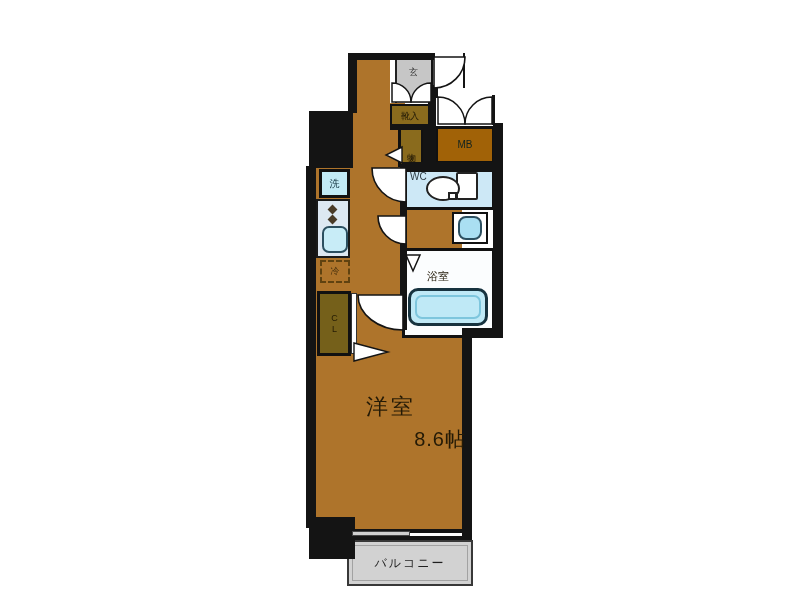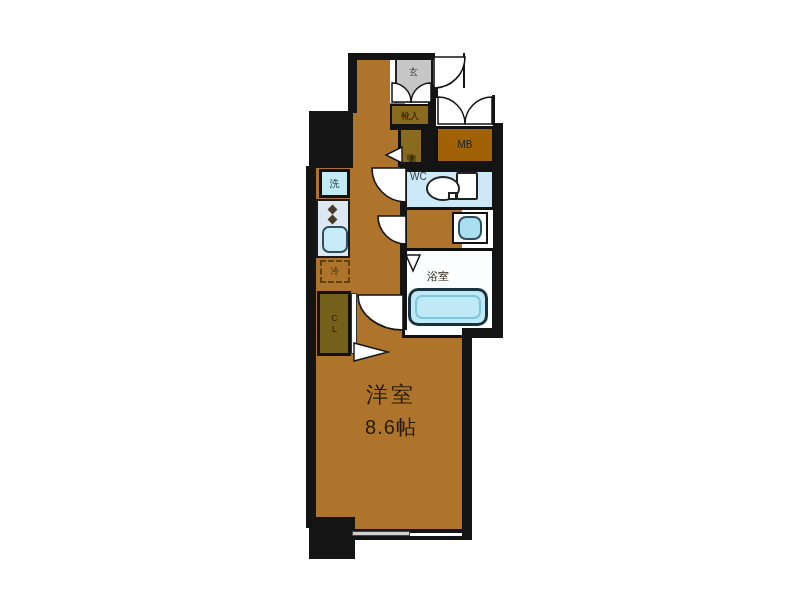--- a/index.html
+++ b/index.html
@@ -29,21 +29,21 @@
   .balcony-inner{position:absolute;left:3px;top:3px;right:3px;bottom:3px;border:1px solid #a2a2a2;}
   
   .t{color:#201806;line-height:1;}
   .small{font-size:9px;}
   .mid{font-size:10px;}
   .big{font-size:11px;}
   .vlabel{writing-mode:vertical-rl;text-orientation:upright;letter-spacing:1px;}
   .center{display:flex;align-items:center;justify-content:center;}
   .room-label{text-align:center;color:#241a06;z-index:5;}
   .room-label .l1{font-size:22px;letter-spacing:3px;}
-  .room-label .l2{font-size:20px;margin-top:4px;letter-spacing:1px;}
+  .room-label .l2{font-size:20px;margin-top:4px;letter-spacing:1px;text-align:right;}
   .balcony-label{font-size:12px;color:#1f1f1f;letter-spacing:2px;}
   
   .tank{background:#fff;border:2px solid #222;border-radius:2px;}
   .bowl{background:#fff;border:2px solid #222;border-radius:50%;}
   .handle{background:#fff;border:2px solid #222;}
   .sink-outer{background:#fff;border:2px solid #111;}
   .sink-inner{background:#aadff2;border:2px solid #2c4f60;border-radius:8px;}
   .tub{background:#bfe9f6;border:3px solid #17333f;border-radius:10px;}
   .tub-inner{position:absolute;left:4px;top:4px;right:4px;bottom:4px;border:2px solid #7ec6dd;border-radius:7px;}
   .burner{width:7px;height:7px;background:#4a3b28;transform:rotate(45deg);}
@@ -102,21 +102,21 @@
   </div>
   <div class="abs roombox fridge center" style="left:320px;top:260px;width:30px;height:23px;">
     <span class="t small lab" style="color:#4a320e;">冷</span>
   </div>
 
   <div class="abs roombox closet center" style="left:317px;top:291px;width:34px;height:65px;">
     <span class="t small vlabel lab" style="color:#241c04;">CL</span>
   </div>
   <div class="abs doorstrip" style="left:351px;top:293px;width:6px;height:61px;z-index:4;"></div>
 
-  <div class="abs room-label lab" style="left:316px;top:380px;width:150px;">
+  <div class="abs room-label lab" style="left:316px;top:392px;width:150px;">
     <div class="l1">洋室</div>
     <div class="l2">8.6帖</div>
   </div>
 
   <i class="abs w" style="left:348px;top:53px;width:87px;height:7px;"></i>
   <i class="abs w" style="left:348px;top:53px;width:9px;height:60px;"></i>
   <i class="abs w" style="left:309px;top:111px;width:44px;height:57px;"></i>
   <i class="abs w" style="left:306px;top:166px;width:10px;height:362px;"></i>
   <i class="abs w" style="left:309px;top:517px;width:46px;height:42px;"></i>
   <i class="abs w" style="left:336px;top:529px;width:136px;height:11px;"></i>
@@ -129,20 +129,24 @@
   <i class="abs w" style="left:421px;top:85px;width:17px;height:13px;"></i>
   <i class="abs w" style="left:428px;top:96px;width:8px;height:34px;"></i>
   <i class="abs w" style="left:423px;top:125px;width:13px;height:42px;"></i>
   <i class="abs w" style="left:390px;top:124px;width:40px;height:6px;"></i>
   <i class="abs w" style="left:492px;top:95px;width:3px;height:30px;"></i>
   <i class="abs w" style="left:463px;top:53px;width:2px;height:35px;"></i>
 
   <span class="abs winpane1" style="left:352px;top:531px;width:58px;height:5px;z-index:4;"></span>
   <span class="abs winpane2" style="left:410px;top:533px;width:52px;height:3px;z-index:4;"></span>
 
+  <div class="abs roombox balcony center" style="left:347px;top:540px;width:126px;height:46px;">
+    <span class="balcony-inner"></span>
+    <span class="balcony-label lab">バルコニー</span>
+  </div>
 
   <svg id="door-overlay" width="800" height="600" viewBox="0 0 800 600">
     <path d="M434,57 L434,88 A31,31 0 0 0 465,57 Z" fill="#ffffff" stroke="#141414" stroke-width="1.6"></path>
     <path d="M392,102 L392,83 A19,19 0 0 1 411,102 Z" fill="#ffffff" stroke="#141414" stroke-width="1.5"></path>
     <path d="M431,102 L431,83 A20,20 0 0 0 411,102 Z" fill="#ffffff" stroke="#141414" stroke-width="1.5"></path>
     <path d="M438,124 L438,97 A27,27 0 0 1 465,124 Z" fill="#ffffff" stroke="#141414" stroke-width="1.5"></path>
     <path d="M492,124 L492,97 A27,27 0 0 0 465,124 Z" fill="#ffffff" stroke="#141414" stroke-width="1.5"></path>
     <path d="M406,168 L372,168 A34,34 0 0 0 406,202 Z" fill="#ffffff" stroke="#141414" stroke-width="1.6"></path>
     <path d="M406,216 L378,216 A28,28 0 0 0 406,244 Z" fill="#ffffff" stroke="#141414" stroke-width="1.6"></path>
     <path d="M402,147 L386,155 L402,163 Z" fill="#ffffff" stroke="#141414" stroke-width="1.4"></path>

